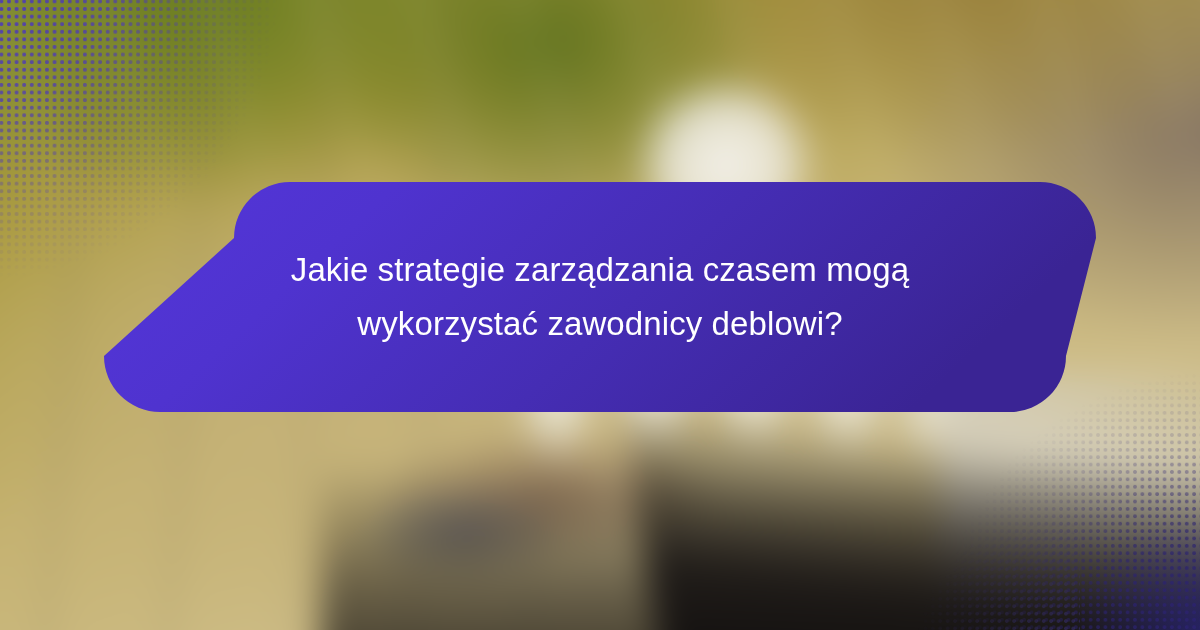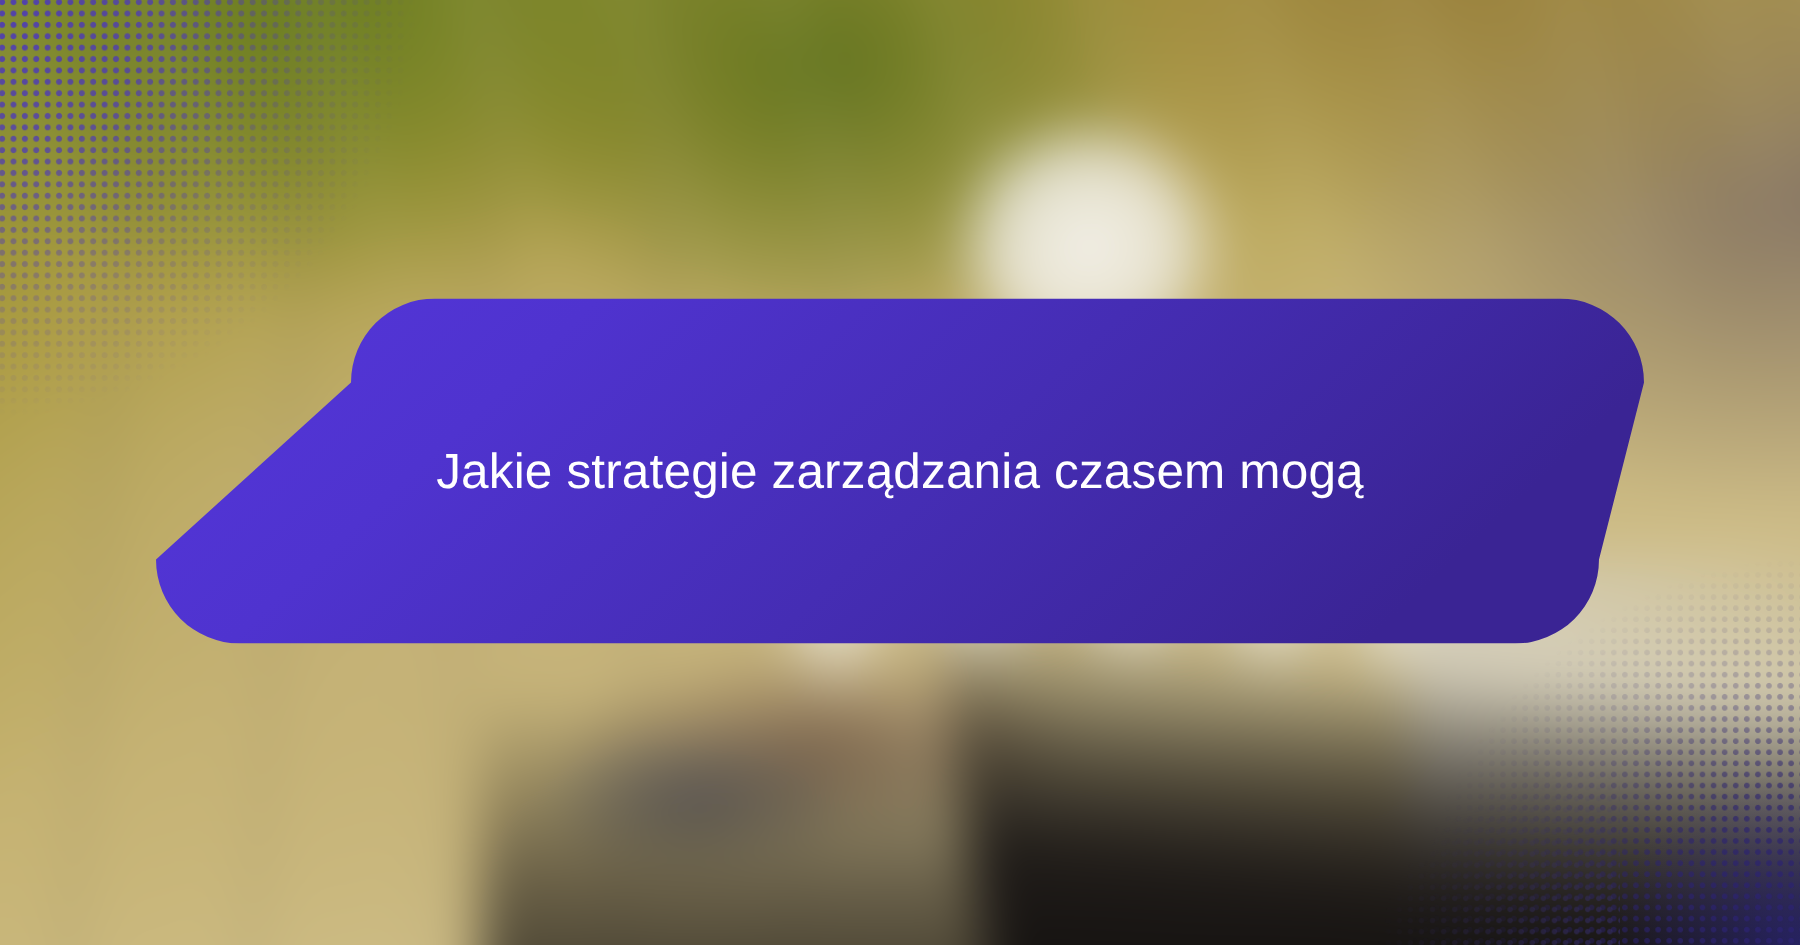--- a/index.html
+++ b/index.html
@@ -159,21 +159,21 @@
     right: 0; bottom: 0;
     width: 250px; height: 230px;
     background: radial-gradient(ellipse 170px 150px at 100% 100%, rgba(43,38,140,0.62) 0%, rgba(43,38,140,0) 76%);
     pointer-events: none;
   }
 
   
   .card-wrap {
     position: absolute;
     left: 104px;
-    top: 199px;
+    top: 182px;
     width: 992px;
     height: 230px;
   }
   .card-shape {
     position: absolute;
     inset: 0;
     width: 100%;
     height: 100%;
     display: block;
   }
@@ -231,16 +231,17 @@
                L 936 0
                A 56 56 0 0 1 992 56
                L 962 174
                A 56 56 0 0 1 906 230
                L 56 230
                A 56 56 0 0 1 0 174
                Z" fill="url(#cardGrad)"></path>
     </svg>
     <div class="card-text">
       <span>Jakie strategie zarządzania czasem mogą</span><br>
+      <span>wykorzystać zawodnicy deblowi?</span>
     </div>
   </div>
 
 </div>
 
 </body></html>

